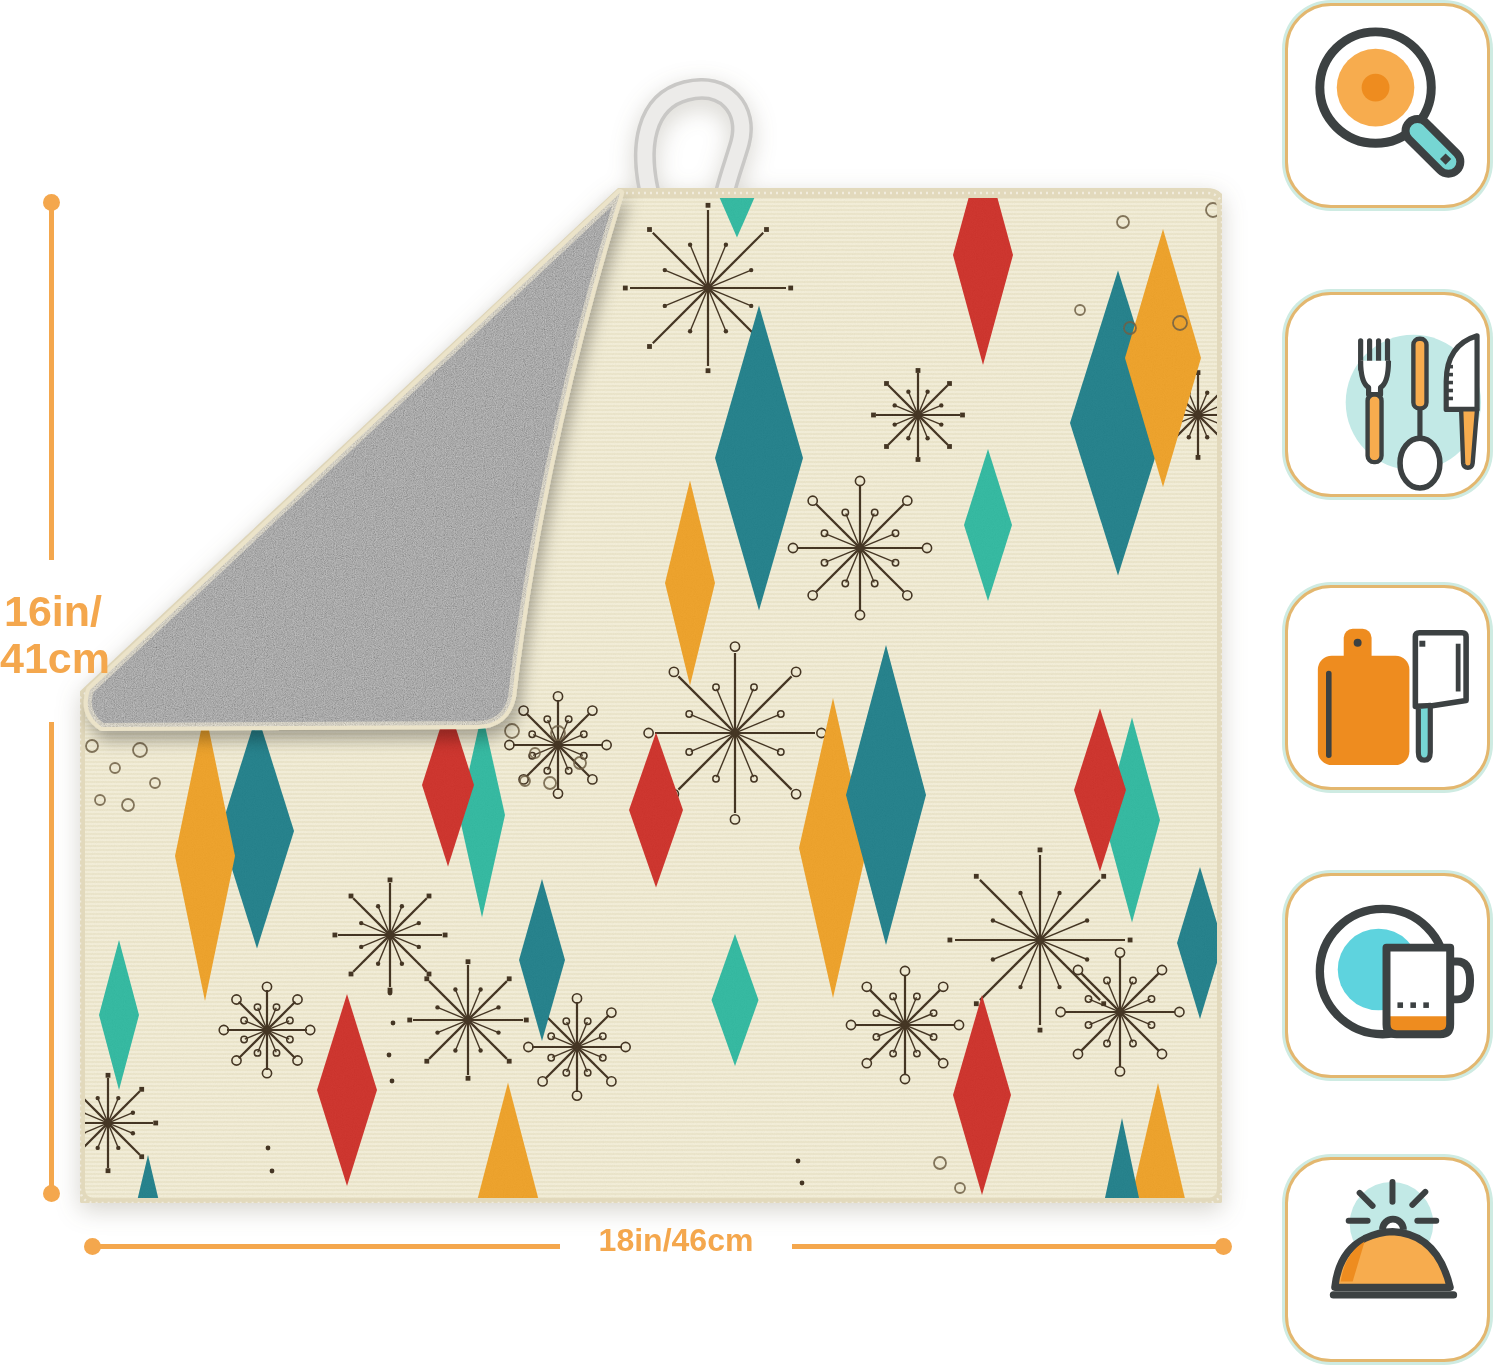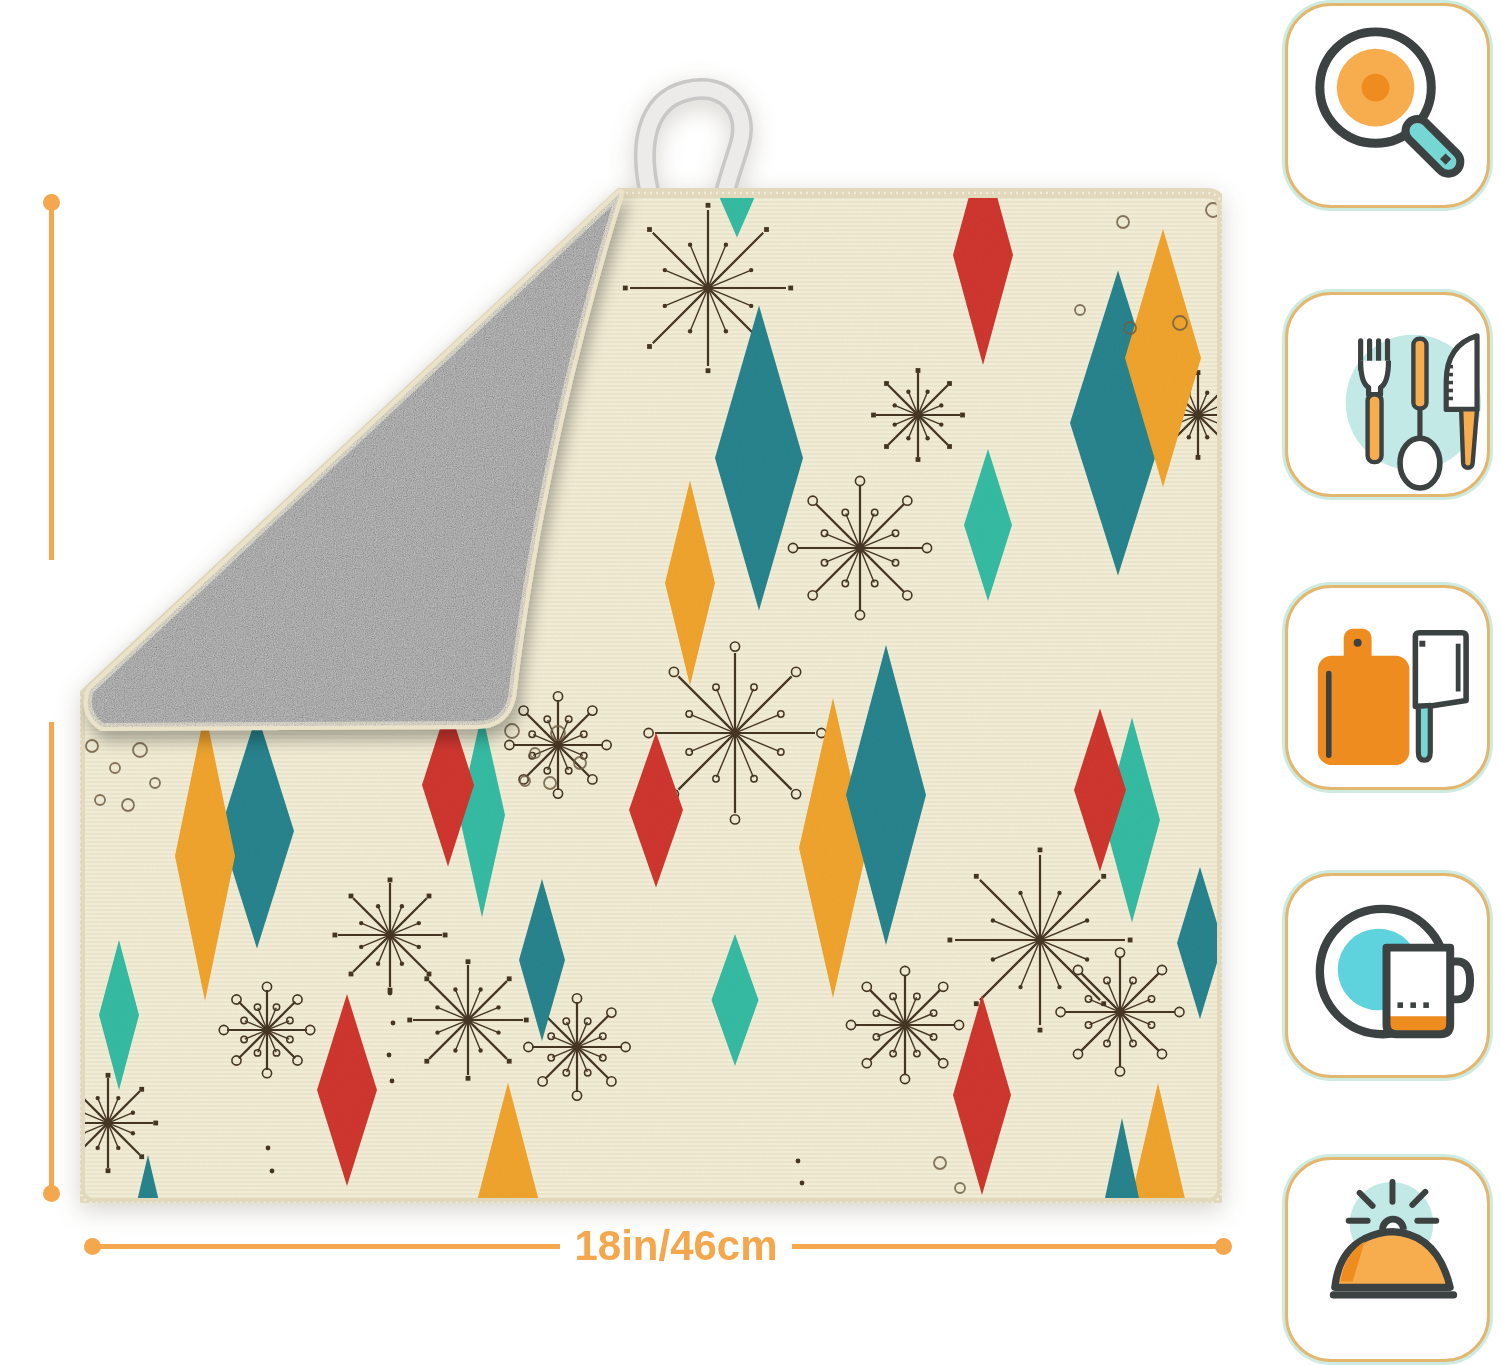--- a/index.html
+++ b/index.html
@@ -13,21 +13,21 @@
     filter:drop-shadow(0 7px 12px rgba(70,60,30,0.22));}
   .mat-wrap svg{display:block;width:100%;height:100%;}
   
   .dim{position:absolute;background:var(--dim_orange);}
   .dim-dot{position:absolute;width:17px;height:17px;border-radius:50%;background:var(--dim_orange);}
   .dim-vline{width:5px;left:49px;}
   .dim-hline{height:5px;top:1244px;}
   .dim-vlabel{position:absolute;left:0;top:588px;width:106px;text-align:center;
     color:var(--dim_orange);font-weight:bold;font-size:43px;line-height:1.1;}
   .dim-hlabel{position:absolute;left:560px;top:1222px;width:232px;text-align:center;
-    color:var(--dim_orange);font-weight:bold;font-size:42px;}
+    color:var(--dim_orange);font-weight:bold;font-size:32px;}
   
   .icon-card{position:absolute;left:1285px;width:205px;height:205px;box-sizing:border-box;
     background:#fff;border:3px solid var(--icon_border_tan);border-radius:46px;
     box-shadow:0 0 0 3px var(--icon_border_mint);}
   .icon-card svg{display:block;width:100%;height:100%;}
 </style>
 </head>
 <body>
 
 <div class="stage">
@@ -689,20 +689,24 @@
 
       <g filter="url(#flapShadow)">
         <path d="M 540 0 L 10 497 Q 2 520 22 534 L 398 532 Q 426 531 432 504 Q 460 262 540 0 Z" fill="var(--flap_gray)" stroke="var(--flap_edge)" stroke-width="8" stroke-linejoin="round"></path>
         <path d="M 540 0 L 10 497 Q 2 520 22 534 L 398 532 Q 426 531 432 504 Q 460 262 540 0 Z" fill="#777777" filter="url(#terry)" opacity="0.55"></path>
       </g>
     </svg>
   </div>
 
   <div class="dim-dot" style="left:43px;top:194px;"></div>
   <div class="dim dim-vline" style="top:202px;height:358px;"></div>
+  <div class="dim-vlabel">
+    <div>16in/</div>
+    <div>41cm</div>
+  </div>
   <div class="dim dim-vline" style="top:722px;height:471px;"></div>
   <div class="dim-dot" style="left:43px;top:1185px;"></div>
 
   <div class="dim-dot" style="left:84px;top:1238px;"></div>
   <div class="dim dim-hline" style="left:92px;width:468px;"></div>
   <div class="dim-hlabel">18in/46cm</div>
   <div class="dim dim-hline" style="left:792px;width:431px;"></div>
   <div class="dim-dot" style="left:1215px;top:1238px;"></div>
 
   <div class="icon-card" style="top:3px;">

